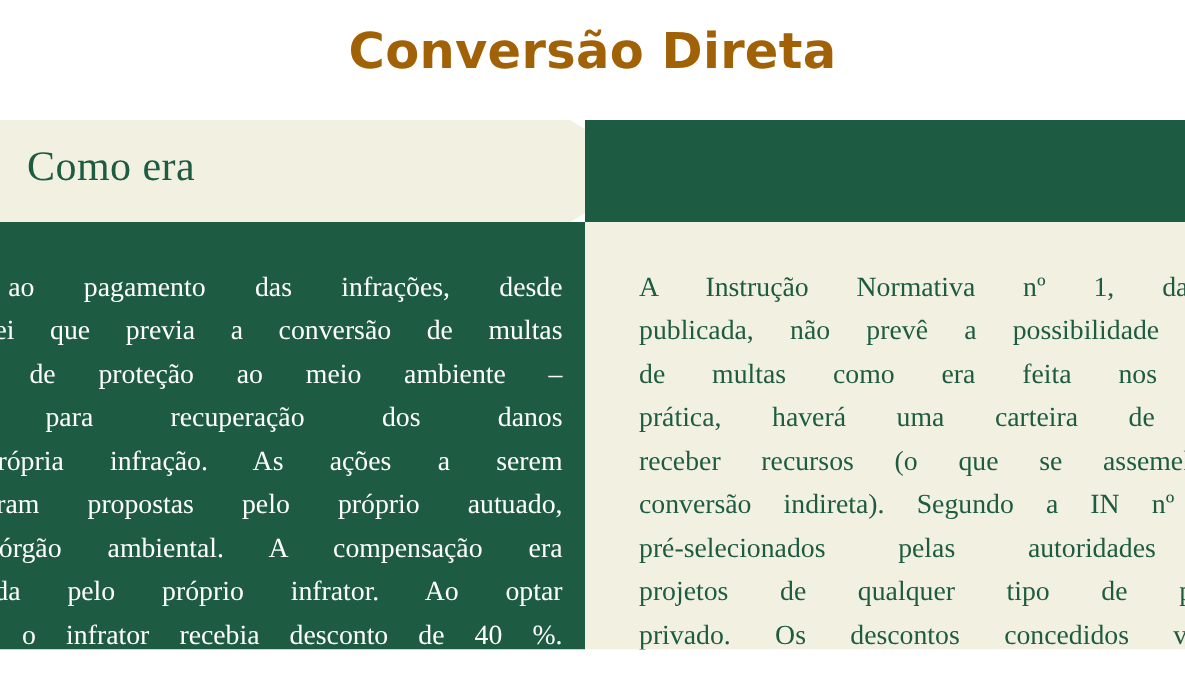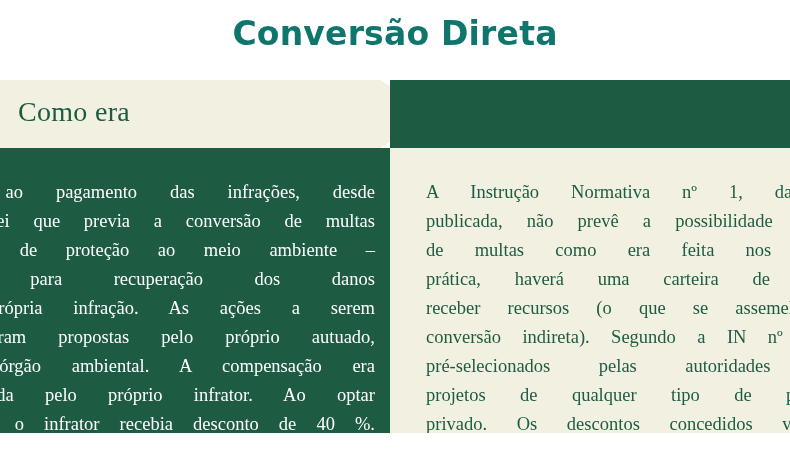--- a/index.html
+++ b/index.html
@@ -23,21 +23,21 @@
   .title {
     position: absolute;
     top: 14px;
     left: 0;
     width: 790px;
     text-align: center;
     font-family: "DejaVu Sans", sans-serif;
     font-weight: bold;
     font-size: 33px;
     letter-spacing: 0.2px;
-    color: #0f766e;
+    color: #a16207;
   }
 
   
   .banner {
     position: absolute;
     top: 80px;
     left: 0;
     width: 790px;
     height: 84px;
   }

